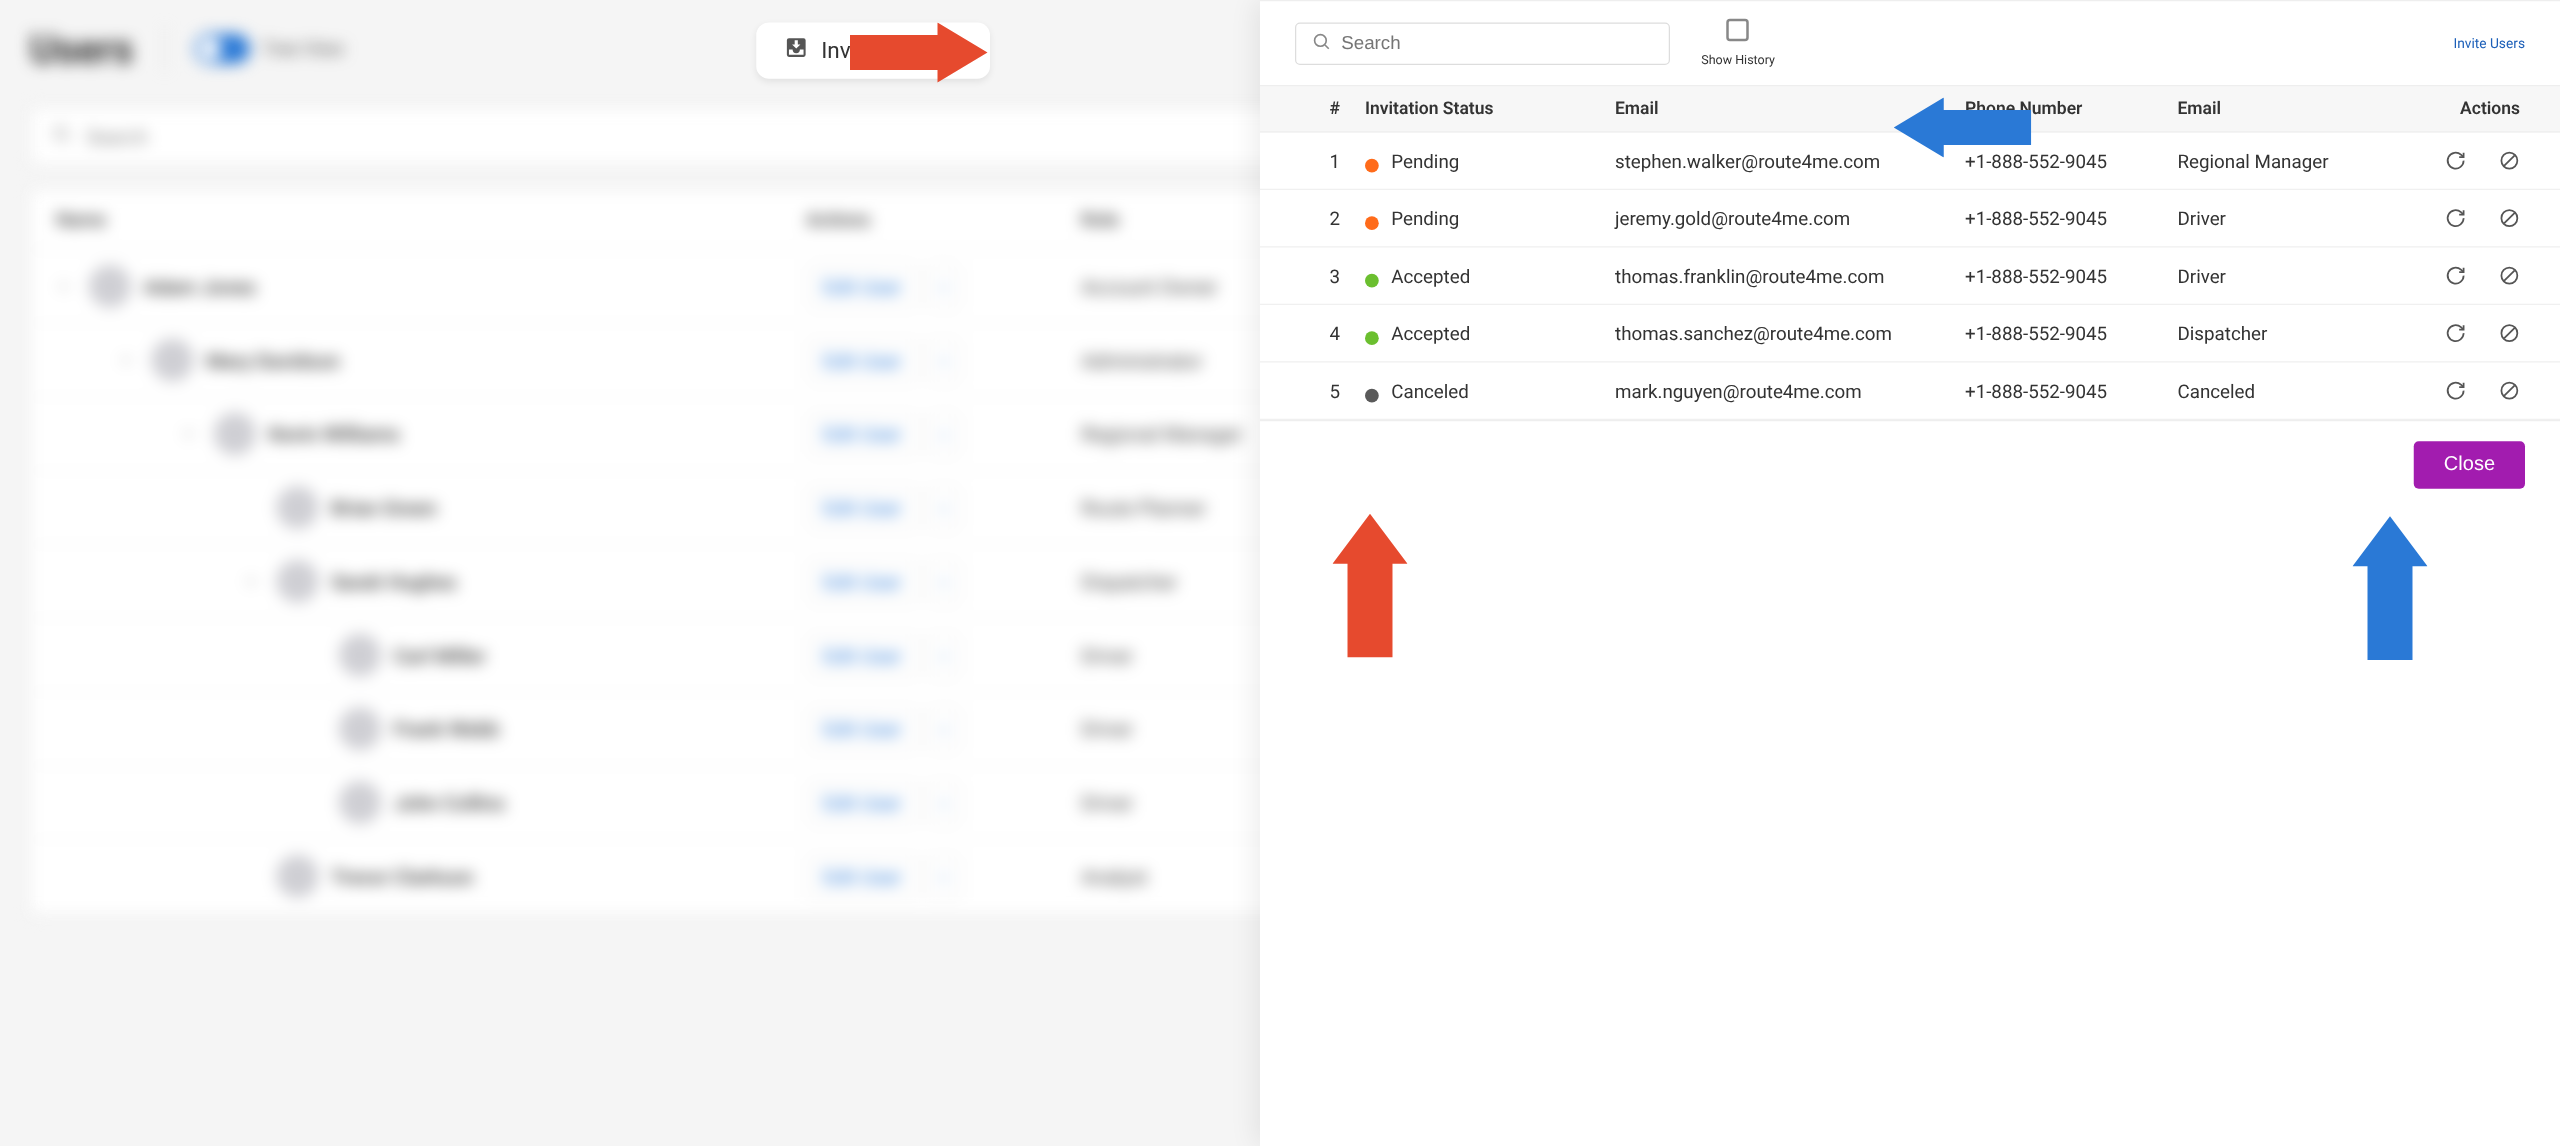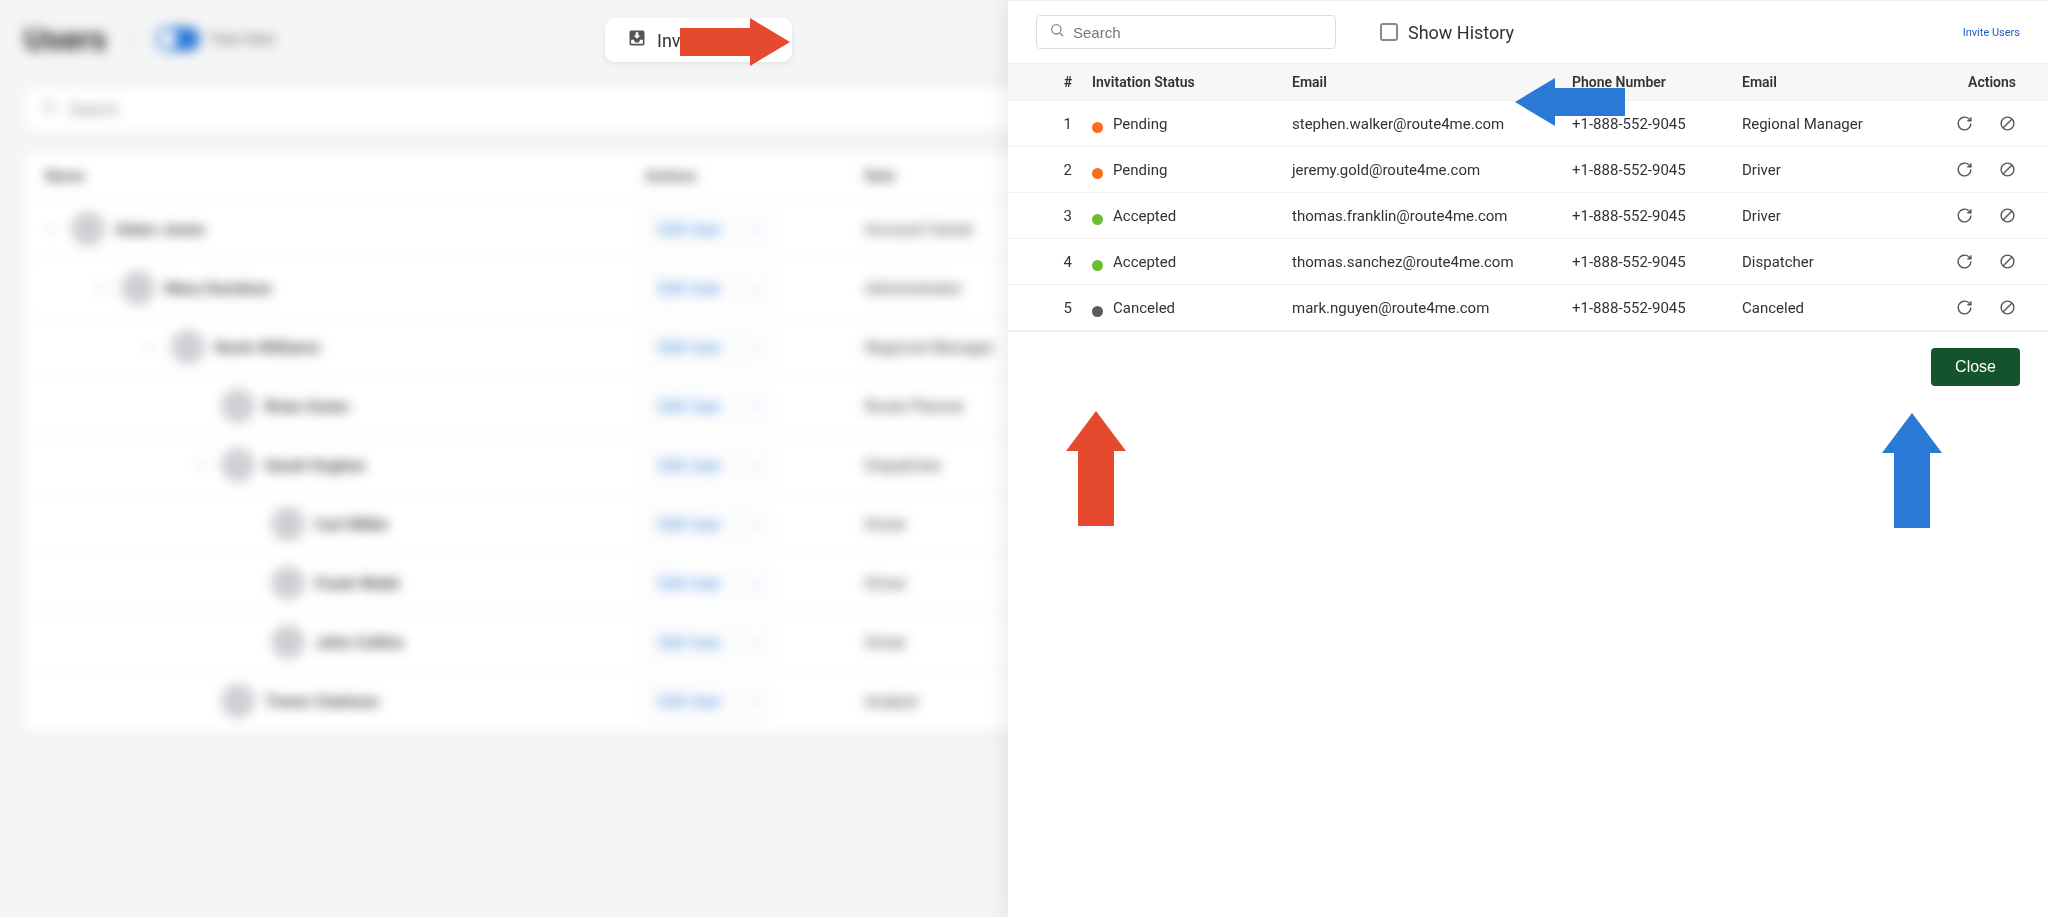--- a/index.html
+++ b/index.html
@@ -31,45 +31,45 @@
 
   
   .panel { position:absolute; right:0; top:0; width:1040px; height:100%; background:#fff; box-shadow:-4px 0 20px rgba(0,0,0,0.08); display:flex; flex-direction:column; }
   .panel-head { display:flex; align-items:center; justify-content:space-between; padding:20px 28px 18px 28px; }
   .panel-title { font-size:24px; color:#222; font-weight:400; }
   .panel-head-right { display:flex; align-items:center; gap:18px; color:#555; }
   .icon-btn { background:none; border:none; cursor:pointer; color:#555; padding:4px; display:flex; align-items:center; justify-content:center;}
   .panel-divider { height:1px; background:#eee; }
 
   .panel-toolbar { display:flex; align-items:center; justify-content:space-between; padding:14px 28px; }
-  .toolbar-left { display:flex; align-items:center; gap:44px; }
+  .toolbar-left { display:flex; align-items:center; gap:25px; }
   .search-input-wrap { border:1px solid #ddd; border-radius:4px; display:flex; align-items:center; padding:6px 12px; width:300px; gap:8px; }
   .search-input-wrap input { border:none; outline:none; font-size:15px; width:100%; color:#333; }
-  .checkbox-wrap { display:flex; align-items:center; gap:10px; color:#333; font-size:18px; }
+  .checkbox-wrap { display:flex; align-items:center; gap:10px; color:#333; font-size:10px;flex-direction:column; }
   .checkbox { width:18px; height:18px; border:2px solid #888; border-radius:3px; }
   .invite-link { color:#1c5fb8; font-size:11px; cursor:pointer; }
 
   .table-head { display:grid; grid-template-columns: 56px 200px 280px 170px 170px 1fr; padding:10px 28px; background:#f7f7f7; border-top:1px solid #eee; border-bottom:1px solid #eee; font-size:14px; color:#333; font-weight:600; }
   .table-head .col-num { text-align:right; padding-right:20px; }
   .table-head .col-actions { text-align:right; padding-right:4px; }
 
   .table-body { flex:0 0 auto; }
   .row { display:grid; grid-template-columns: 56px 200px 280px 170px 170px 1fr; padding:10px 28px; border-bottom:1px solid #f0f0f0; font-size:15px; color:#333; align-items:center; }
   .row .cell-num { text-align:right; padding-right:20px; color:#333; }
   .status-cell { display:flex; align-items:flex-end; gap:10px; }
   .dot { width:11px; height:11px; border-radius:50%; display:inline-block; }
   .dot.pending { background:#ff6b1a; }
   .dot.accepted { background:#6bbf2f; }
   .dot.canceled { background:#5a5a5a; }
   .actions-cell { display:flex; justify-content:flex-end; align-items:center; gap:18px; color:#555; }
 
   .summary { text-align:center; padding:18px 0; color:#333; font-size:15px; border-top:1px solid #eee; margin-top:auto; }
   .summary b { font-weight:700; }
   .panel-footer { padding:16px 28px; display:flex; justify-content:flex-end; border-top:1px solid #eee; }
-  .close-btn { background:#14532d; color:#fff; border:none; padding:10px 24px; border-radius:4px; font-size:16px; cursor:pointer; }
+  .close-btn { background:#a21caf; color:#fff; border:none; padding:10px 24px; border-radius:4px; font-size:16px; cursor:pointer; }
 
   
   .arrow { position:absolute; pointer-events:none; }
   .arrow svg { display:block; }
 
 </style>
 </head>
 <body>
 
 <div class="users-page">

